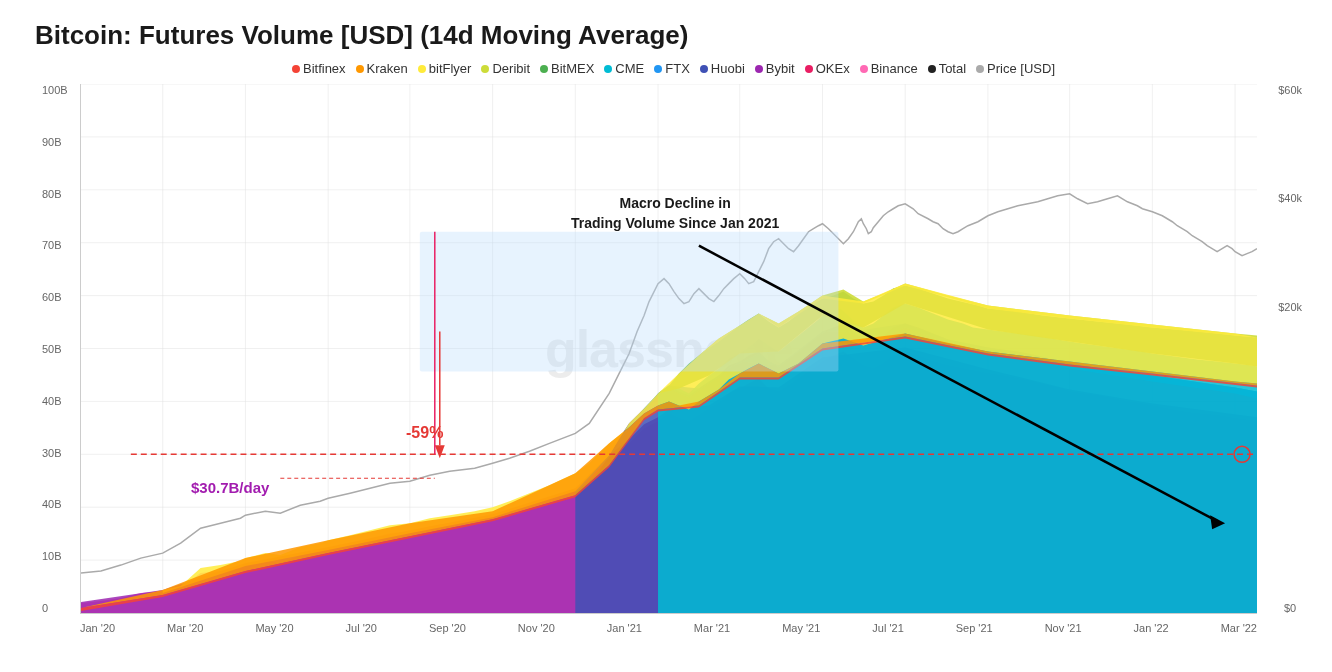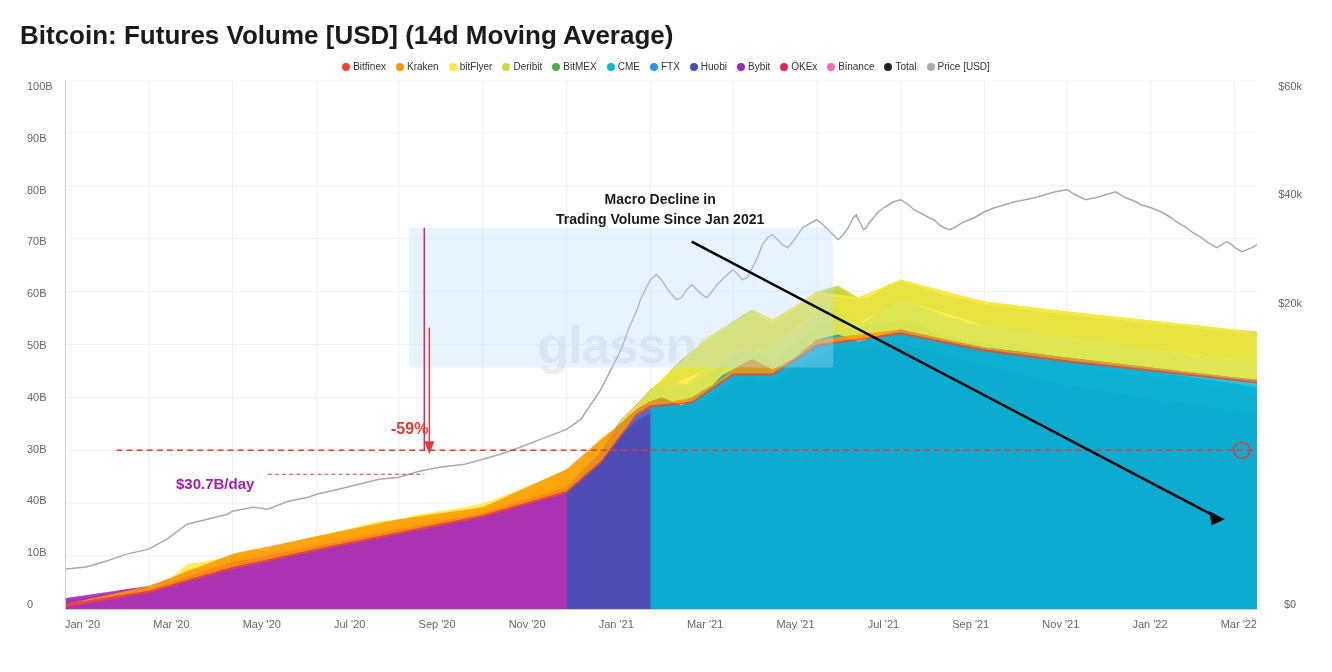--- a/index.html
+++ b/index.html
@@ -7,34 +7,34 @@
       width: 1332px;
       height: 672px;
       background: #ffffff;
       font-family: Arial, sans-serif;
       overflow: hidden;
     }
     .container {
       width: 1332px;
       height: 672px;
       background: #ffffff;
-      padding: 20px 20px 10px 20px;
+      padding: 20px 20px 10px 35px;
       position: relative;
     }
     .title {
       font-size: 26px;
       font-weight: bold;
       color: #1a1a1a;
       margin-bottom: 10px;
     }
     .legend {
       display: flex;
       flex-wrap: wrap;
       gap: 10px;
-      font-size: 10px;
+      font-size: 13px;
       color: #333;
       margin-bottom: 8px;
       justify-content: center;
     }
     .legend-item {
       display: flex;
       align-items: center;
       gap: 3px;
     }
     .legend-dot {

